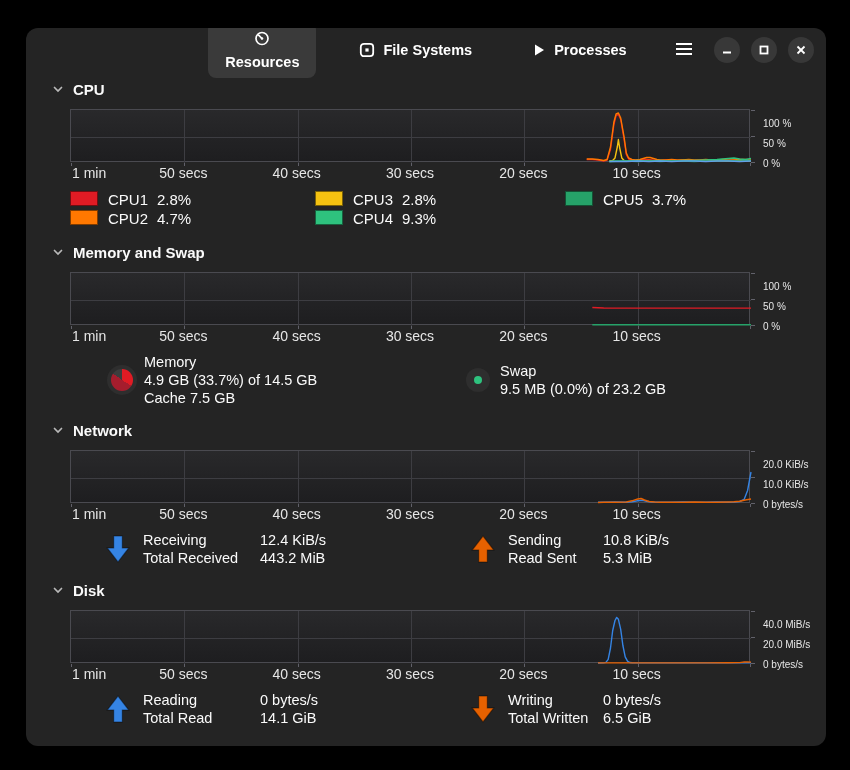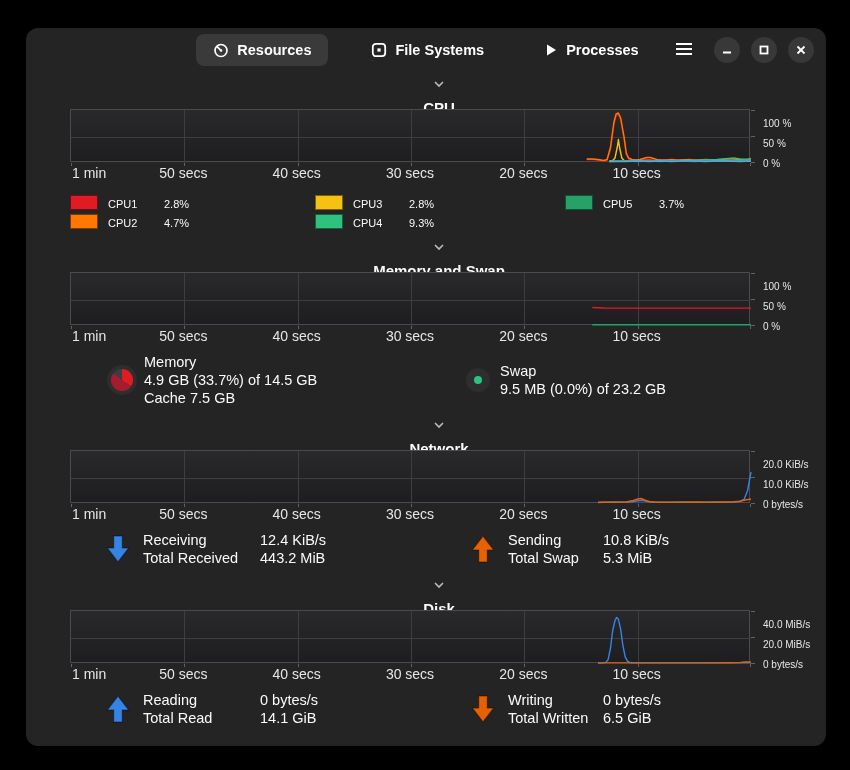--- a/index.html
+++ b/index.html
@@ -7,46 +7,46 @@
   .window{
     position:absolute;left:26px;top:28px;width:800px;height:718px;
     background:#242424;border-radius:12px;box-shadow:0 4px 24px rgba(0,0,0,.9);
     font-family:"Liberation Sans","DejaVu Sans",sans-serif;color:#fafafa;overflow:hidden;
   }
   
   .titlebar{height:40px;display:flex;align-items:center;justify-content:center;position:relative;margin-top:2px;}
   .view-switcher{display:flex;align-items:center;gap:26px;}
   .tab{display:flex;align-items:center;gap:8px;border:none;background:transparent;color:#fff;
        font-family:inherit;font-size:14.5px;font-weight:700;padding:8px 17px;border-radius:8px;cursor:pointer;}
-  .tab.selected{background:#3a3a3a;}
+  .tab.selected{background:#3a3a3a;flex-direction:column;}
   .tab .ticon{display:flex;align-items:center;}
   .win-controls{position:absolute;right:12px;top:50%;transform:translateY(-50%);display:flex;align-items:center;gap:11px;}
   .menu-btn{background:transparent;border:none;padding:4px;cursor:pointer;display:flex;margin-right:6px;}
   .circle-btn{width:26px;height:26px;border-radius:50%;background:#383838;border:none;cursor:pointer;
               display:flex;align-items:center;justify-content:center;padding:0;}
   
-  .section-header{display:flex;align-items:center;gap:9px;margin:8px 0 0 26px;height:22px;cursor:pointer;flex-direction:column;}
+  .section-header{display:flex;align-items:center;gap:9px;margin:8px 0 0 26px;height:22px;cursor:pointer;}
   .section-header .chev{display:flex;}
   .section-title{font-size:15px;font-weight:700;}
   .section-header.mt{margin-top:12px;}
   
   .chart-block{position:relative;margin:9px 0 0 44px;width:680px;}
   .chart{width:680px;height:53px;border:1px solid #4a4a50;
          background:linear-gradient(180deg,#29292b 0%,#232325 52%,#1e1e20 100%);position:relative;}
   .chart svg{position:absolute;left:0;top:0;overflow:visible;}
   .y-labels{position:absolute;left:687px;top:8px;width:72px;height:53px;}
   .ytick{position:absolute;left:6px;font-size:10px;color:#e6e6e6;white-space:nowrap;}
   .x-labels{position:relative;height:13px;margin-top:3px;font-size:14px;color:#e6e6e6;}
   .xtick{position:absolute;top:0;white-space:nowrap;}
   
   .cpu-legend{display:grid;grid-template-columns:245px 250px auto;margin:13px 0 0 44px;}
-  .legend-item{display:flex;align-items:flex-end;height:19px;font-size:11px;}
+  .legend-item{display:flex;align-items:flex-start;height:19px;font-size:15px;}
   .swatch{width:28px;height:15px;border:1px solid rgba(0,0,0,.5);margin-right:10px;flex:0 0 auto;}
   .legend-name{width:48px;}
-  .legend-value{margin-left:8px;}
+  .legend-value{margin-left:1px;}
   
   .mem-row{display:flex;margin:12px 0 0 81px;}
   .mem-col{display:flex;align-items:center;}
   .mem-col.first{width:359px;}
   .round-icon{border-radius:50%;background:#2e2e2e;display:flex;align-items:center;justify-content:center;flex:0 0 auto;}
   .mem-icon{width:30px;height:30px;margin-right:7px;}
   .pie{width:22px;height:22px;border-radius:50%;}
   .swap-icon{width:24px;height:24px;margin-right:10px;}
   .dot{width:8px;height:8px;border-radius:50%;}
   .mem-text{font-size:14.5px;line-height:18px;}
@@ -335,21 +335,21 @@
       </div>
     </div>
     <div class="io-col">
       <span class="io-arrow" style="color: rgb(230, 97, 0);">
         <svg width="24" height="28" viewBox="0 0 22 26" style="transform:rotate(180deg)">
             <path d="M7 1 h8 v11 h6 L11 25 L1 12 h6 Z" fill="currentColor" stroke="rgba(0,0,0,0.45)" stroke-width="1"></path>
           </svg>
       </span>
       <div class="io-labels w2">
         <div>Sending</div>
-        <div>Total Swap</div>
+        <div>Read Sent</div>
       </div>
       <div class="io-values">
         <div>10.8 KiB/s</div>
         <div>5.3 MiB</div>
       </div>
     </div>
   </div>
 
   <div class="section-header mt">
     <span class="chev">

